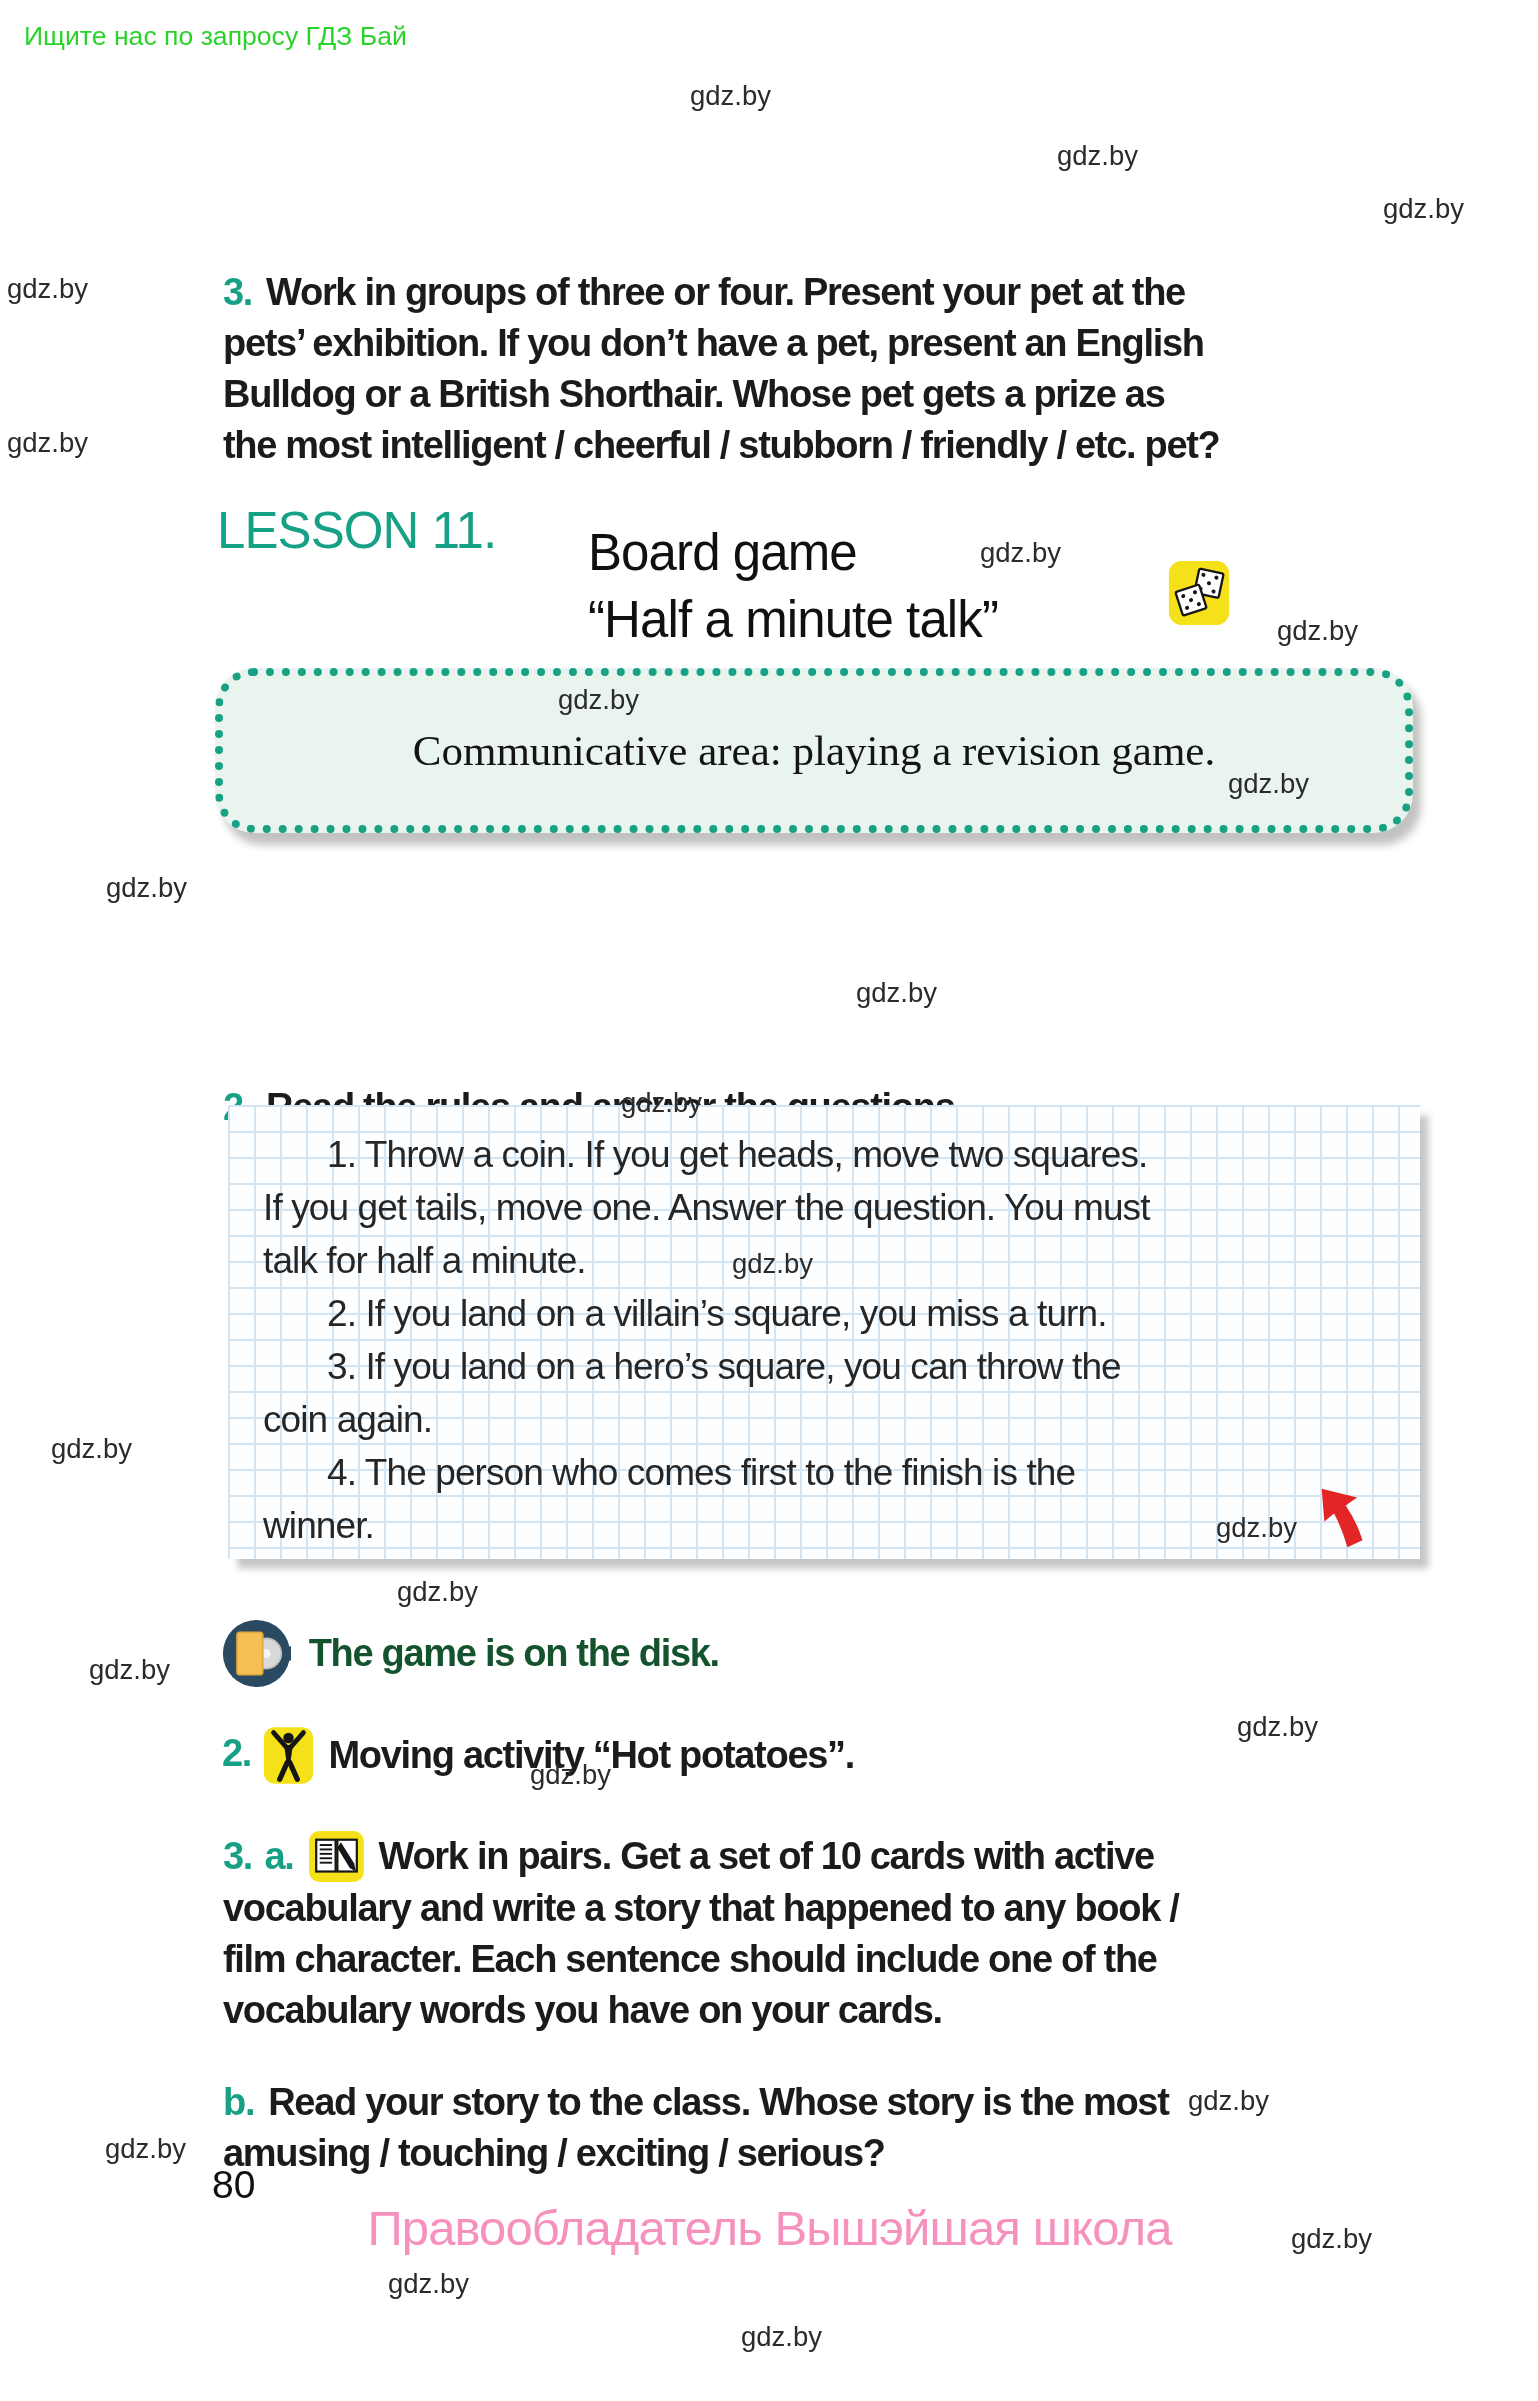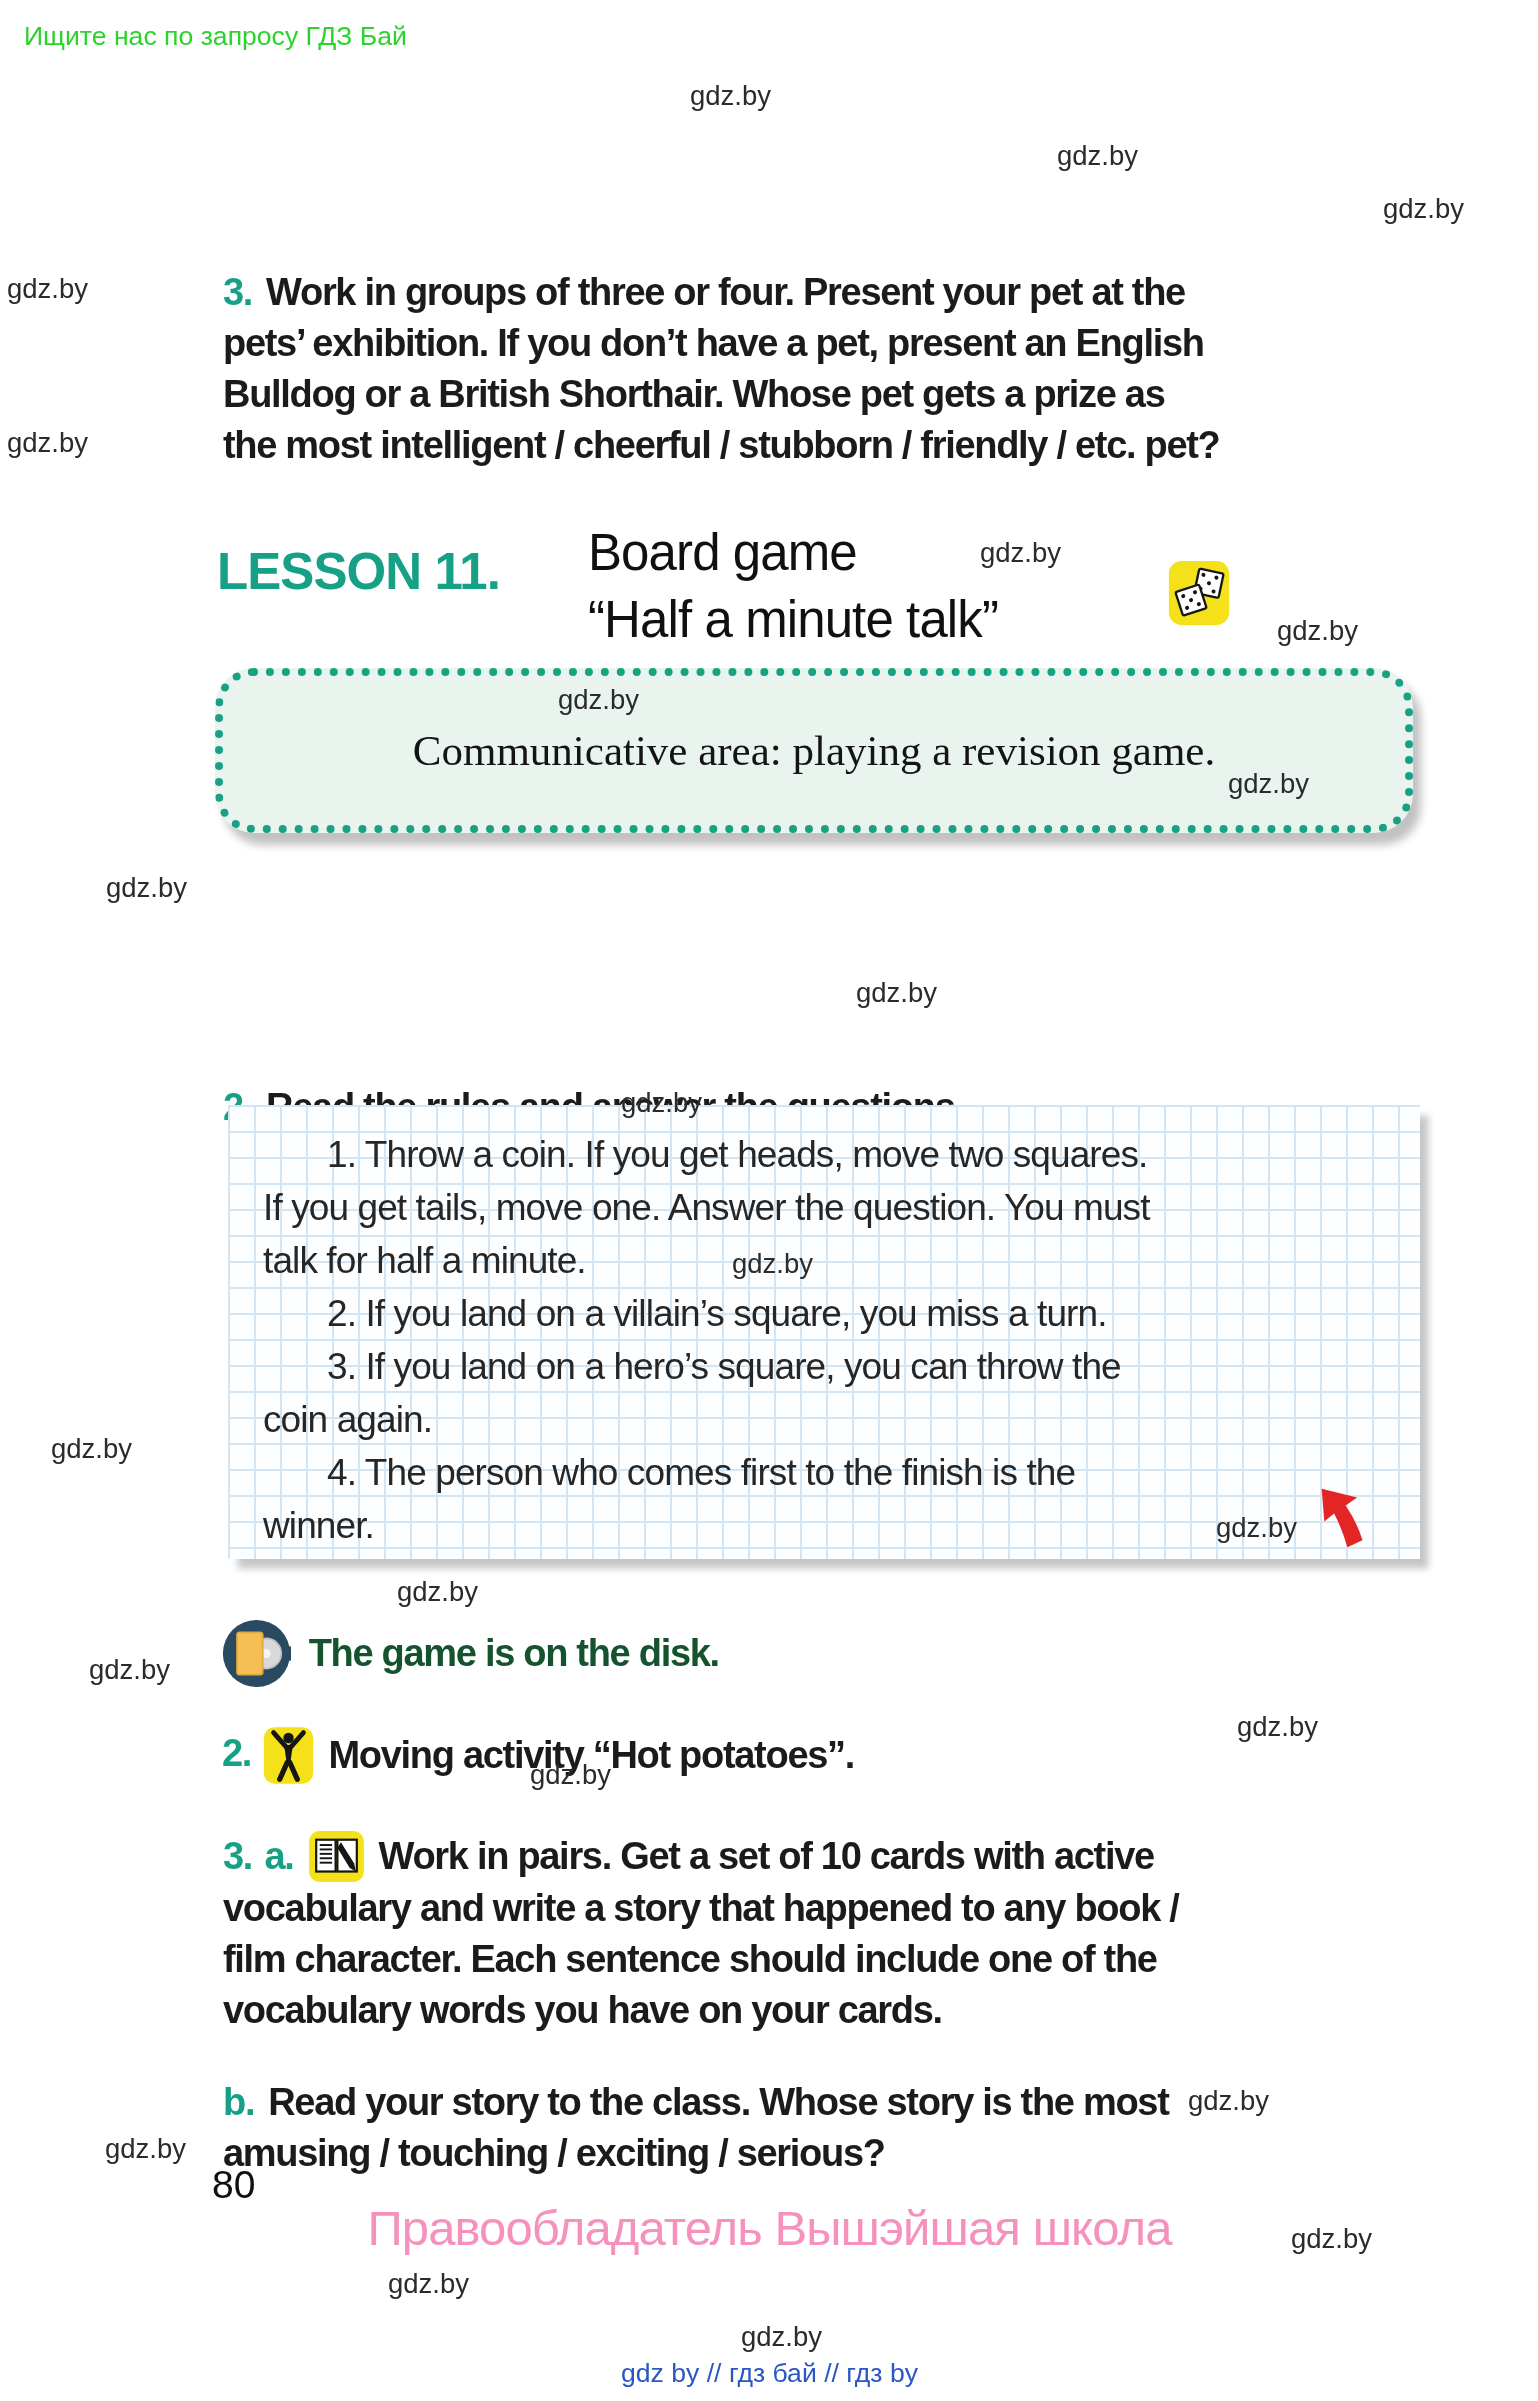--- a/index.html
+++ b/index.html
@@ -18,21 +18,21 @@
   
   .task {
     position:absolute; font-weight:bold; font-size:38px; line-height:51px;
     letter-spacing:-1.3px; color:#1b1b1b; width:1268px;
   }
   .tasknum { color:#16A085; font-weight:bold; }
   .task .body { white-space:pre-line; margin-left:14px; }
   .letter { margin-left:12.4px; }
   
   .lesson-label {
-    position:absolute; left:217px; top:542px; font-size:51px; font-weight:bold;
+    position:absolute; left:217px; top:501px; font-size:51px; font-weight:normal;
     color:#16A085; letter-spacing:-0.9px;
   }
   .lesson-title {
     position:absolute; left:588px; top:519px; font-size:51px; font-weight:normal;
     color:#101010; letter-spacing:-0.9px; line-height:67px;
   }
   .dice { position:absolute; left:1168px; top:560px; }
   
   .comm-box {
     position:absolute; left:215px; top:668px; width:1198px; height:165px;
@@ -221,16 +221,15 @@
 vocabulary words you have on your cards.</span>
   </p>
 
   <p class="task" style="left:223px;top:2039px">
     <span class="tasknum">b.</span><span class="body">Read your story to the class. Whose story is the most
 amusing / touching / exciting / serious?</span>
   </p>
 
   <div class="pagenum">80</div>
   <div class="copyright">Правообладатель Вышэйшая школа</div>
-  <div class="footer">gdz by // гдз бай // гдз by</div>
 
 </div>
 
 
 </body></html>

